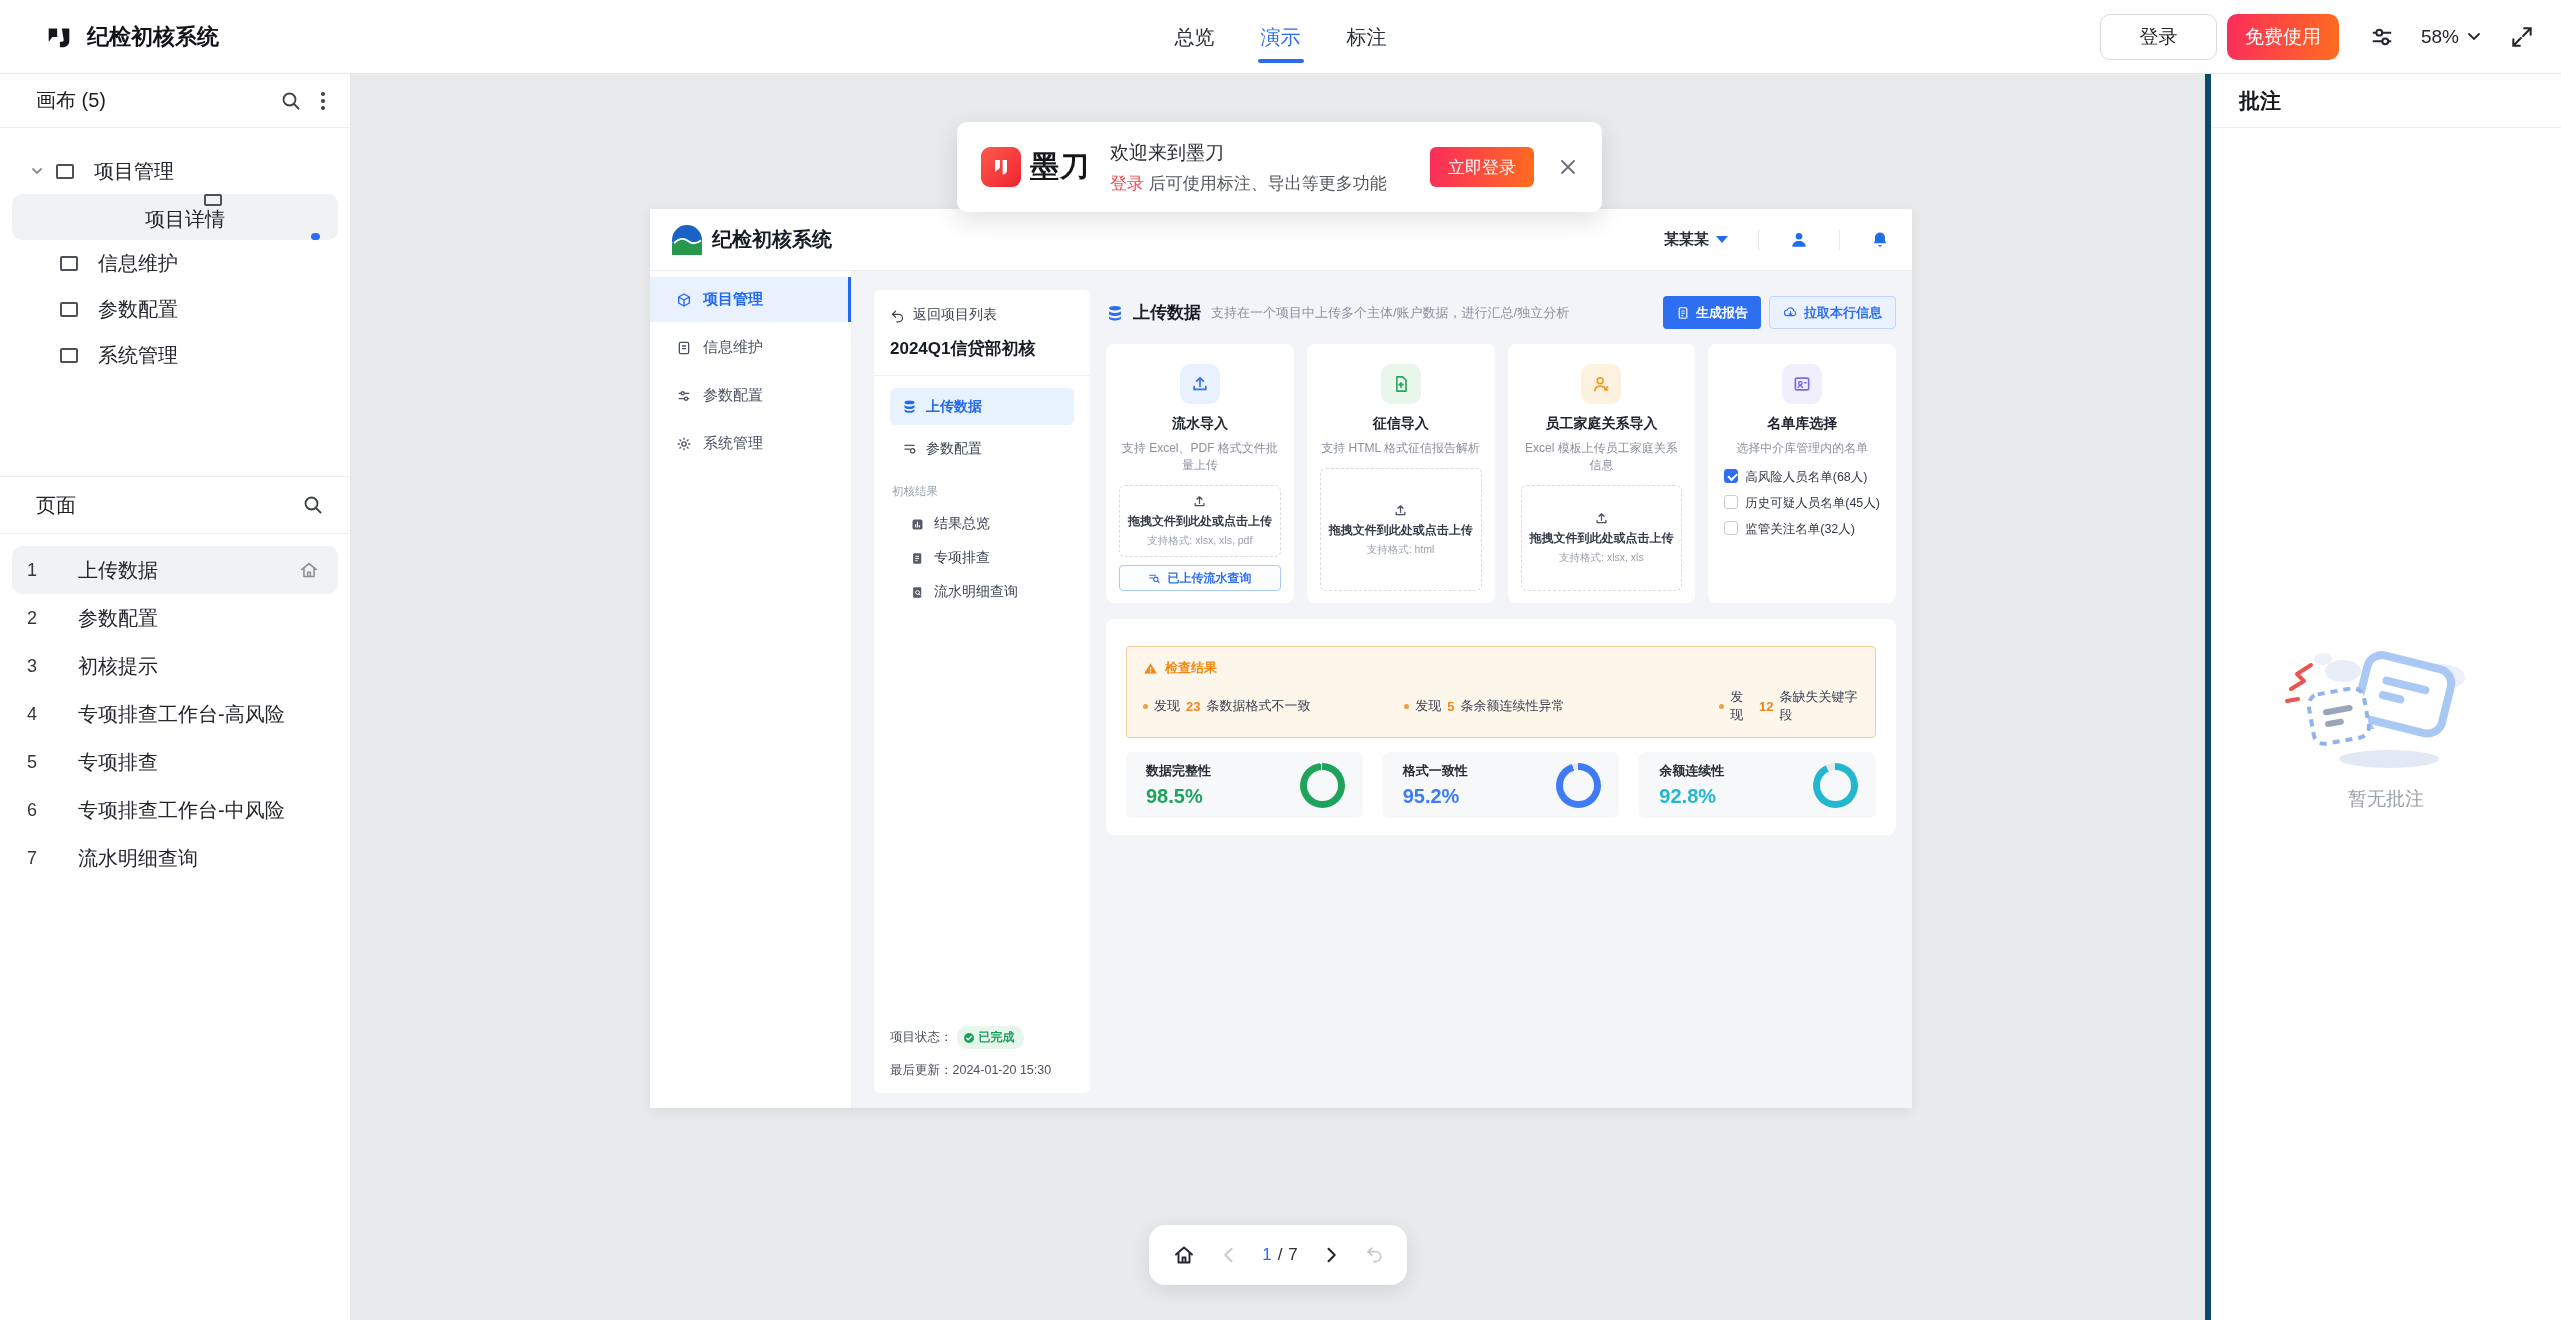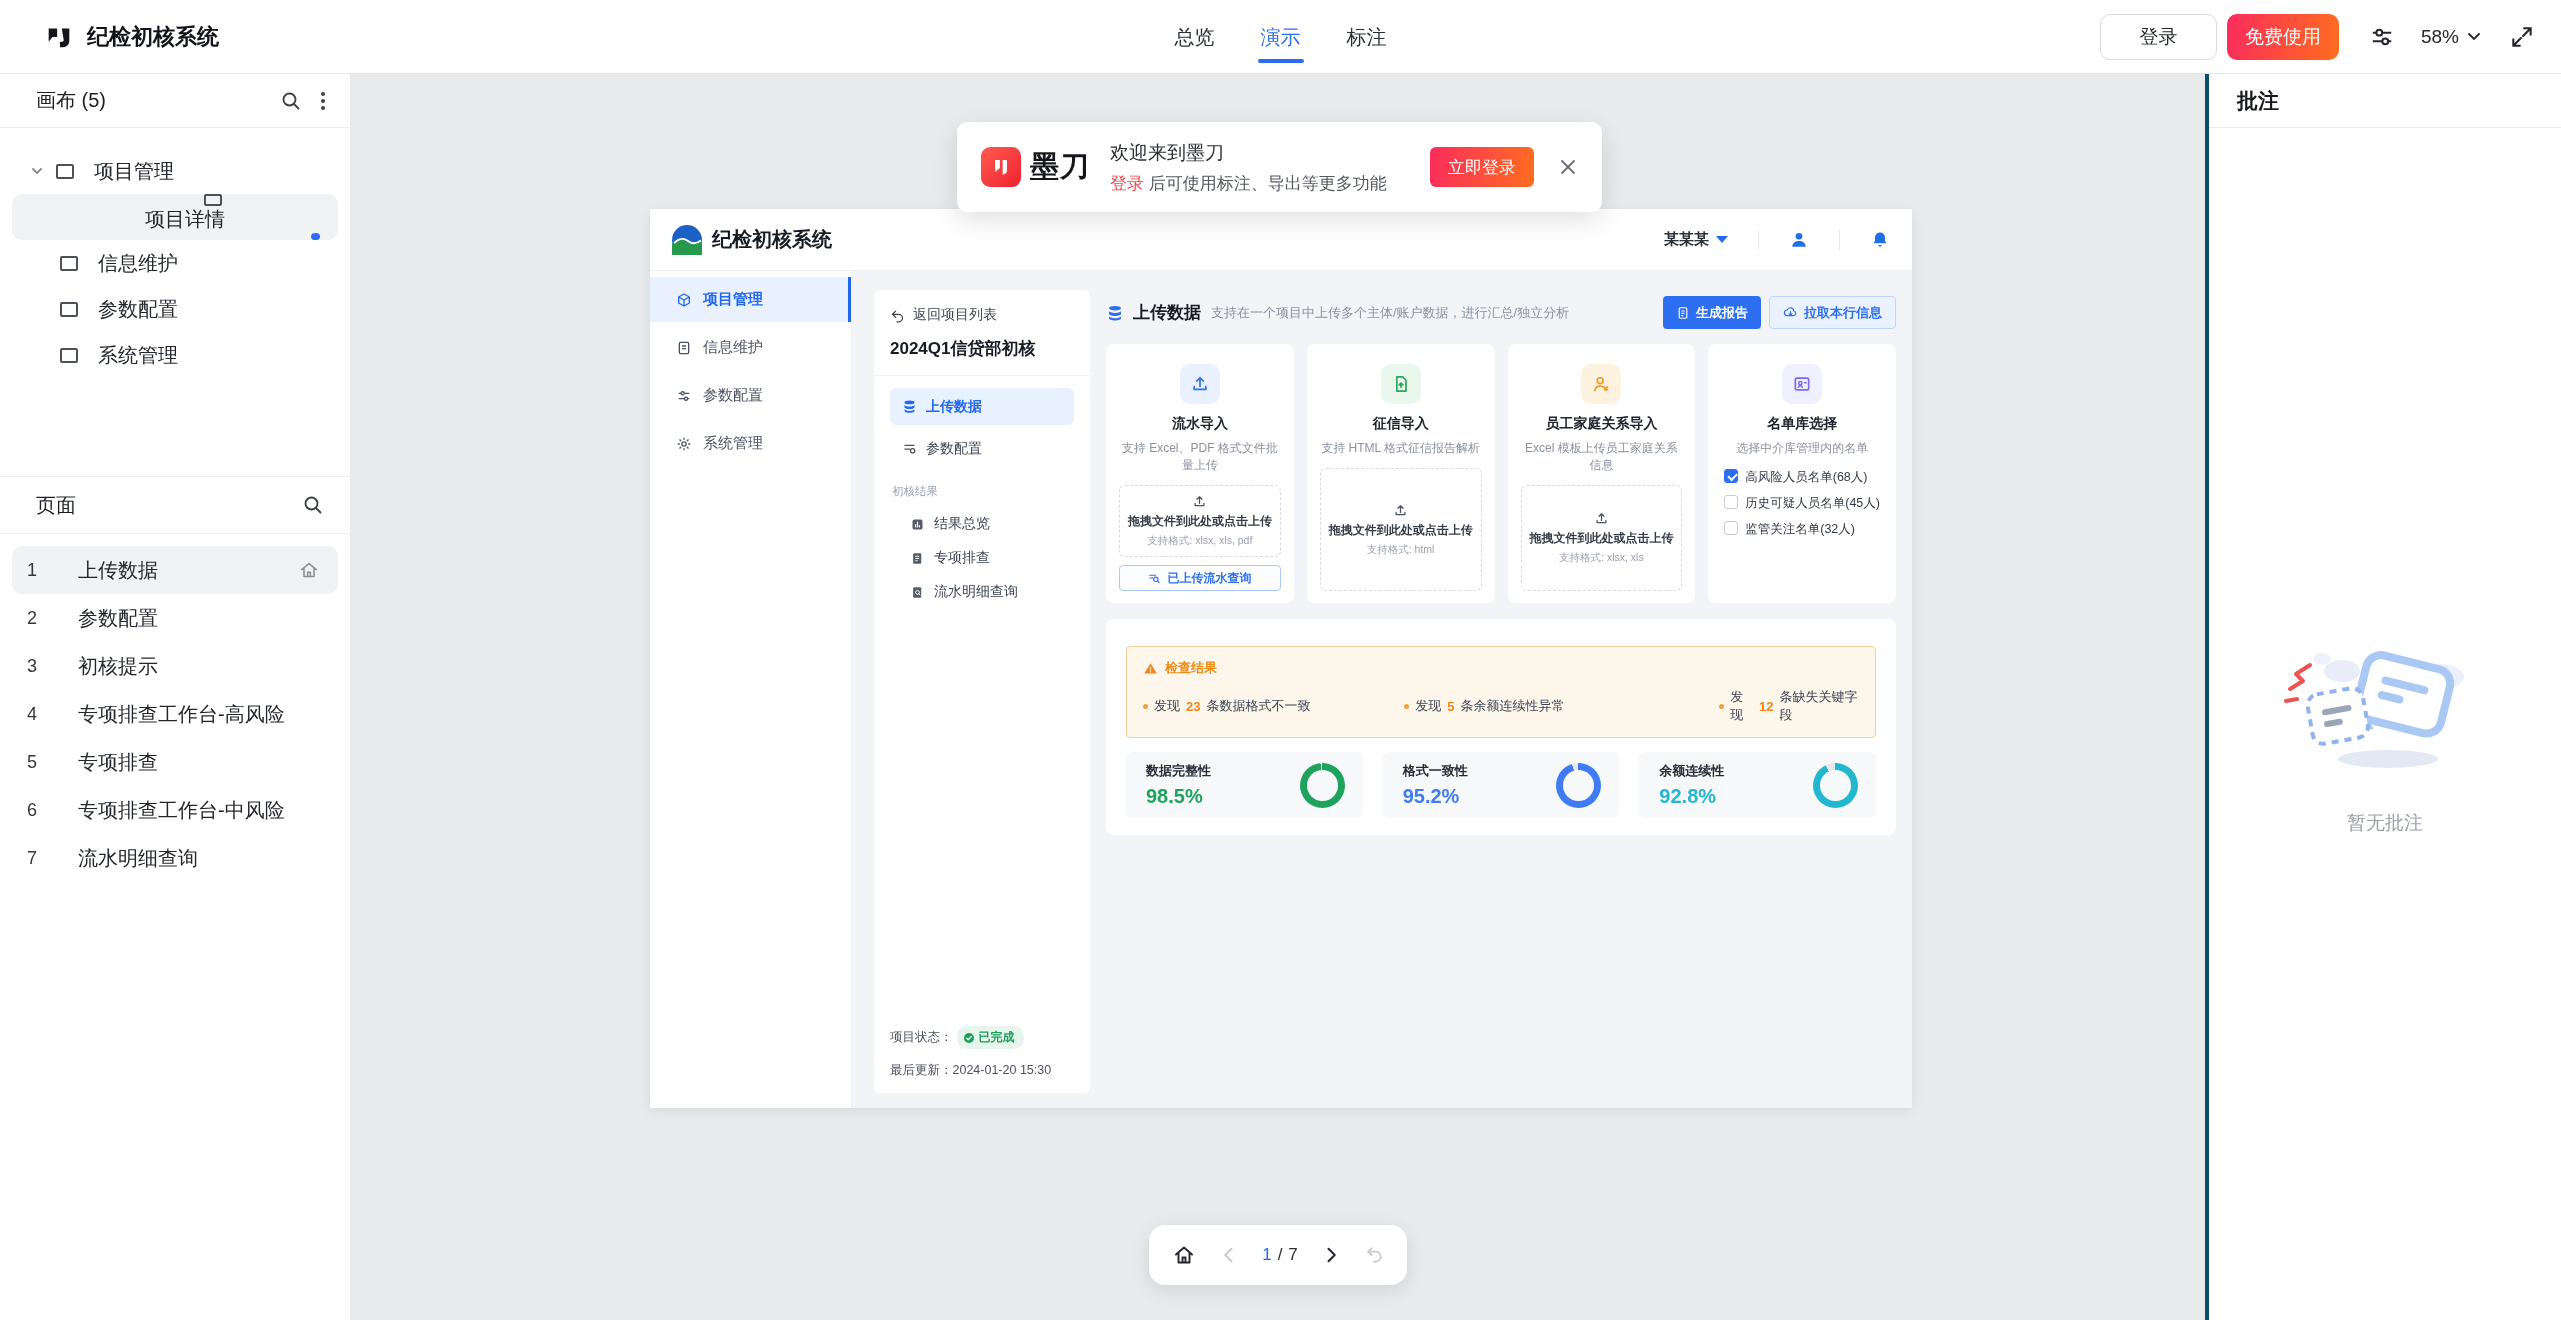--- a/index.html
+++ b/index.html
@@ -39,24 +39,24 @@
   .frame-ico { width:18px; height:15px; border:2px solid #4c5057; border-radius:2px; }
   .pages-header { height:58px; display:flex; align-items:center; justify-content:space-between; padding:0 26px 0 36px; border-top:1px solid #eceef0; border-bottom:1px solid #eceef0; }
   .page-list { padding:12px 12px; }
   .page-row { height:48px; display:flex; align-items:center; font-size:20px; border-radius:10px; cursor:pointer; }
   .page-row.selected { background:#f1f2f4; }
   .page-num { width:40px; text-align:center; font-size:18px; color:#33363c; }
   .page-label { margin-left:26px; color:#23262c; }
   .page-home { margin-left:auto; margin-right:18px; }
 
   
-  .right-panel { position:absolute; top:74px; right:0; bottom:0; width:356px; background:#fff; border-left:4px solid #0c4a6e; z-index:20; }
+  .right-panel { position:absolute; top:74px; right:0; bottom:0; width:356px; background:#fff; border-left:6px solid #0c4a6e; z-index:20; }
   .right-header { height:54px; display:flex; align-items:center; padding:0 28px; border-bottom:1px solid #eceef0; font-size:21px; font-weight:700; color:#16181c; }
   .empty-illus { position:absolute; top:555px; left:50%; transform:translateX(-50%); }
-  .empty-text { position:absolute; top:736px; width:100%; text-align:center; font-size:19px; color:#9ba1a8; }
+  .empty-text { position:absolute; top:712px; width:100%; text-align:center; font-size:19px; color:#9ba1a8; }
 
   
   .canvas { position:absolute; top:74px; left:351px; right:356px; bottom:0; background:#e9eaec; overflow:hidden; }
 
   
   .banner { position:absolute; left:606px; top:48px; width:645px; height:90px; background:#fff; border-radius:10px; box-shadow:0 8px 26px rgba(0,0,0,.12); display:flex; align-items:center; padding:0 24px; z-index:25; }
   .banner-logo { width:40px; height:40px; border-radius:9px; background:linear-gradient(135deg,#ff5a4e,#ee2330); display:flex; align-items:center; justify-content:center; flex:none; }
   .banner-brand { font-size:29px; font-weight:800; color:#14161a; margin-left:9px; letter-spacing:1px; }
   .banner-text { margin-left:20px; }
   .banner-title { font-size:19px; color:#2a2d33; }

